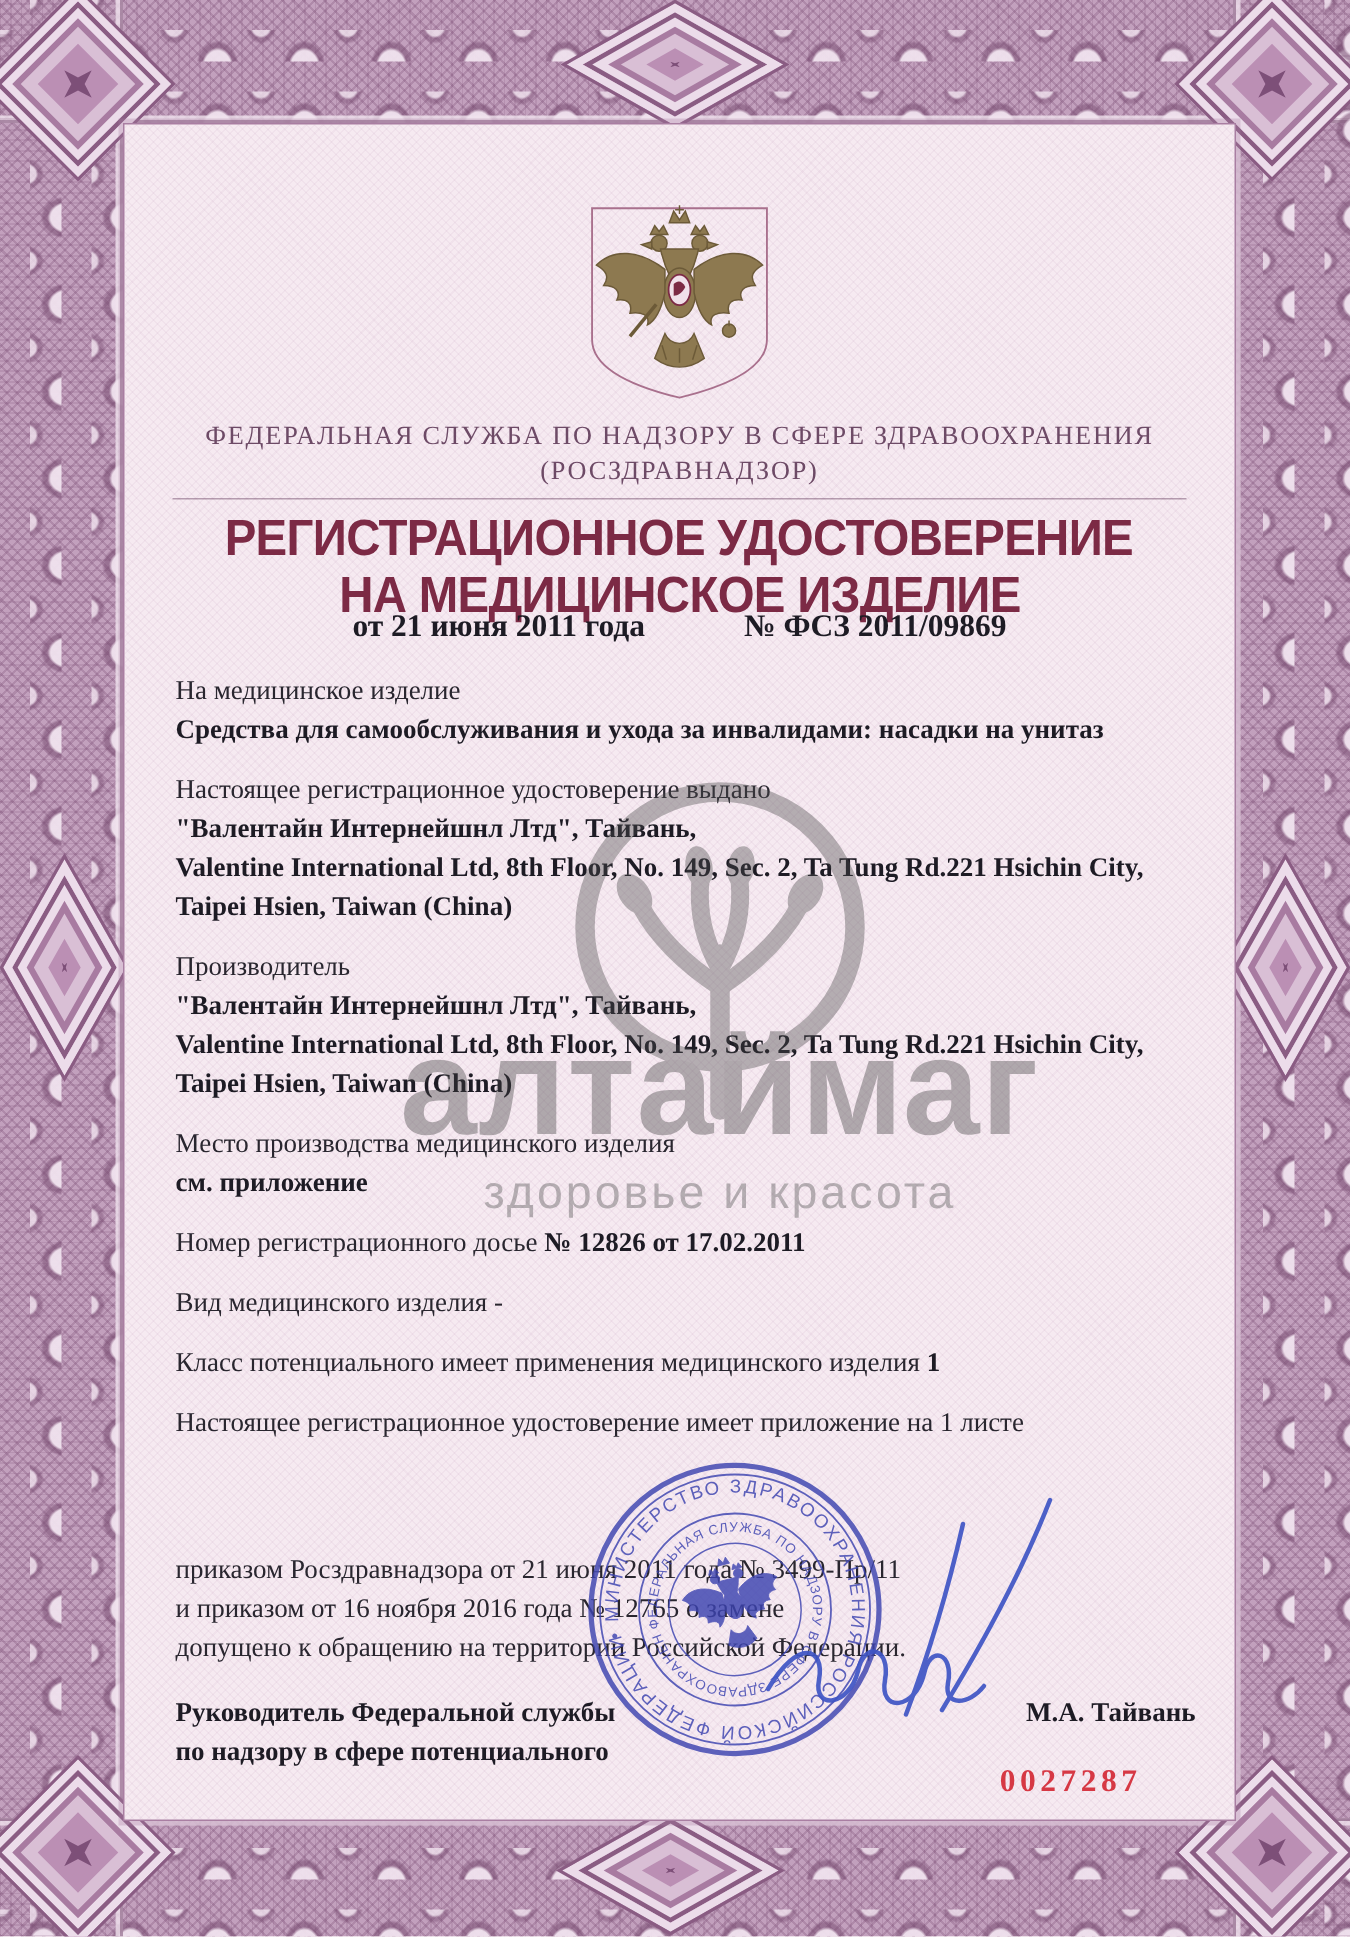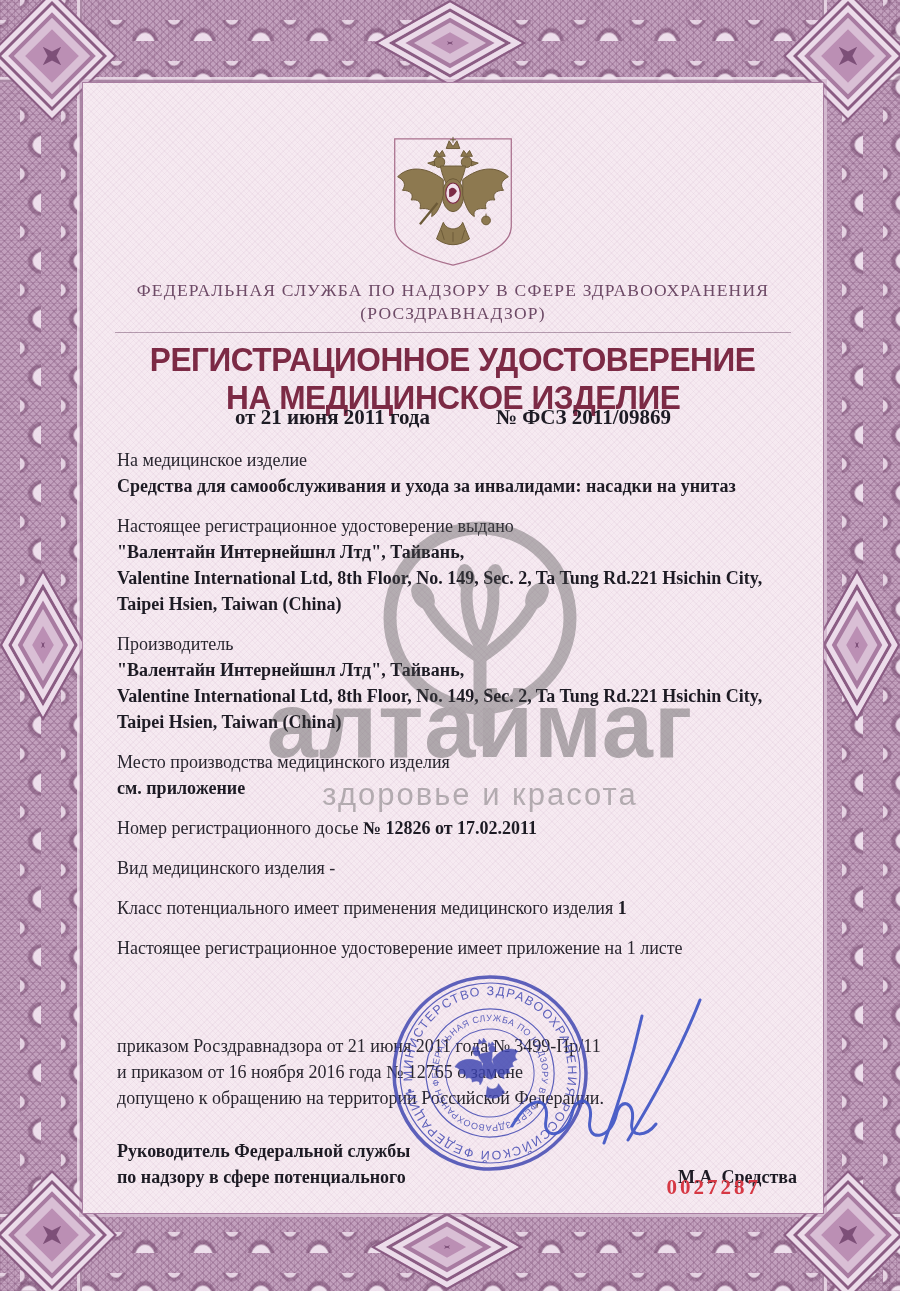--- a/index.html
+++ b/index.html
@@ -60,21 +60,21 @@
   .dateline{position:absolute;left:0;right:0;top:322px;text-align:center;color:#1d1b24;
     font-weight:bold;font-size:21px;}
   .dateline .gap{display:inline-block;width:66px;}
 
   .bodytext{position:absolute;left:34px;right:26px;top:364px;color:#29262f;
     font-size:18px;line-height:26px;}
   .bodytext p{margin:0 0 14px 0;}
   .b{font-weight:bold;color:#1d1b24;}
 
   .foot{position:absolute;left:34px;right:26px;top:950px;color:#29262f;font-size:18px;line-height:26px;}
-  .signer-row{display:flex;justify-content:space-between;align-items:flex-end;margin-top:27px;}
+  .signer-row{display:flex;justify-content:space-between;align-items:flex-start;margin-top:17px;}
   .serial{position:absolute;right:62px;top:1092px;color:#d63844;font-weight:bold;
     font-size:21px;letter-spacing:3px;font-family:"Liberation Serif",serif;}
 
   
   .watermark{position:absolute;left:250px;top:505px;width:460px;height:330px;opacity:.38;pointer-events:none;}
   .wm-brand{position:absolute;left:0;right:0;top:168px;text-align:center;color:#3f3f3f;
     font-family:"Liberation Sans",sans-serif;font-weight:bold;font-size:92px;letter-spacing:1px;}
   .wm-tag{position:absolute;left:0;right:0;top:272px;text-align:center;color:#4c4c4c;
     font-family:"Liberation Sans",sans-serif;font-size:31px;letter-spacing:2px;}
   .wm-tree{position:absolute;left:107px;top:3px;}
@@ -185,21 +185,21 @@
 
     <div class="foot">
       <div>приказом Росздравнадзора от 21 июня 2011 года № 3499-Пр/11</div>
       <div>и приказом от 16 ноября 2016 года № 12765 о замене</div>
       <div>допущено к обращению на территории Российской Федерации.</div>
       <div class="signer-row">
         <div class="b">
           <div>Руководитель Федеральной службы</div>
           <div>по надзору в сфере потенциального</div>
         </div>
-        <div class="b">М.А. Средства</div>
+        <div class="b">М.А. Тайвань</div>
       </div>
     </div>
 
     <div class="serial">0027287</div>
   </div>
 
   <div class="watermark">
     <svg class="wm-tree" width="246" height="250" viewBox="0 0 246 250">
       <g stroke="#4c4c4c" fill="none" stroke-linecap="round">
         <circle cx="123" cy="110" r="90" stroke-width="13"></circle>

